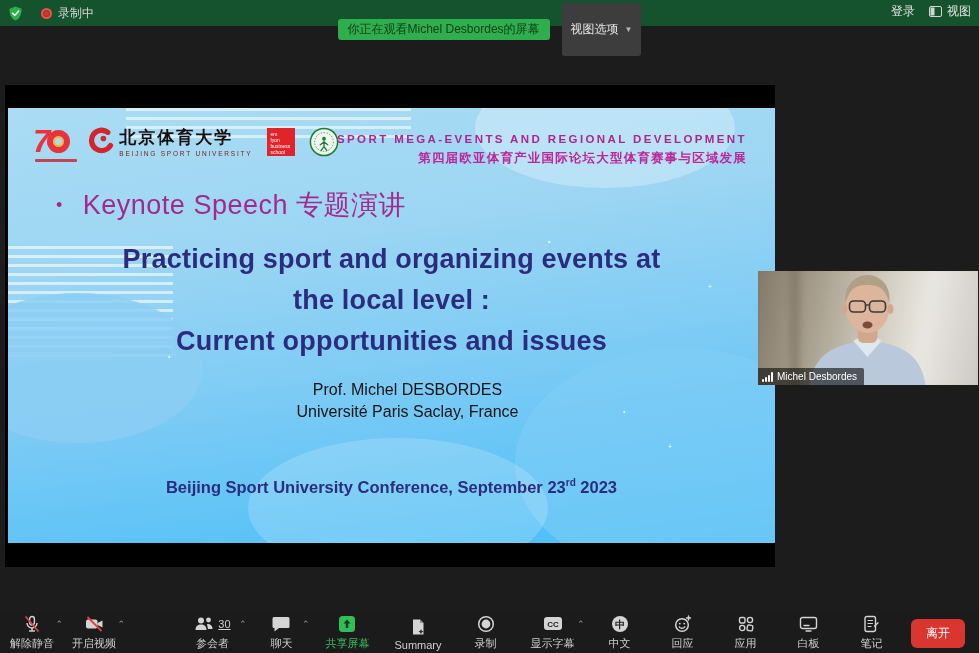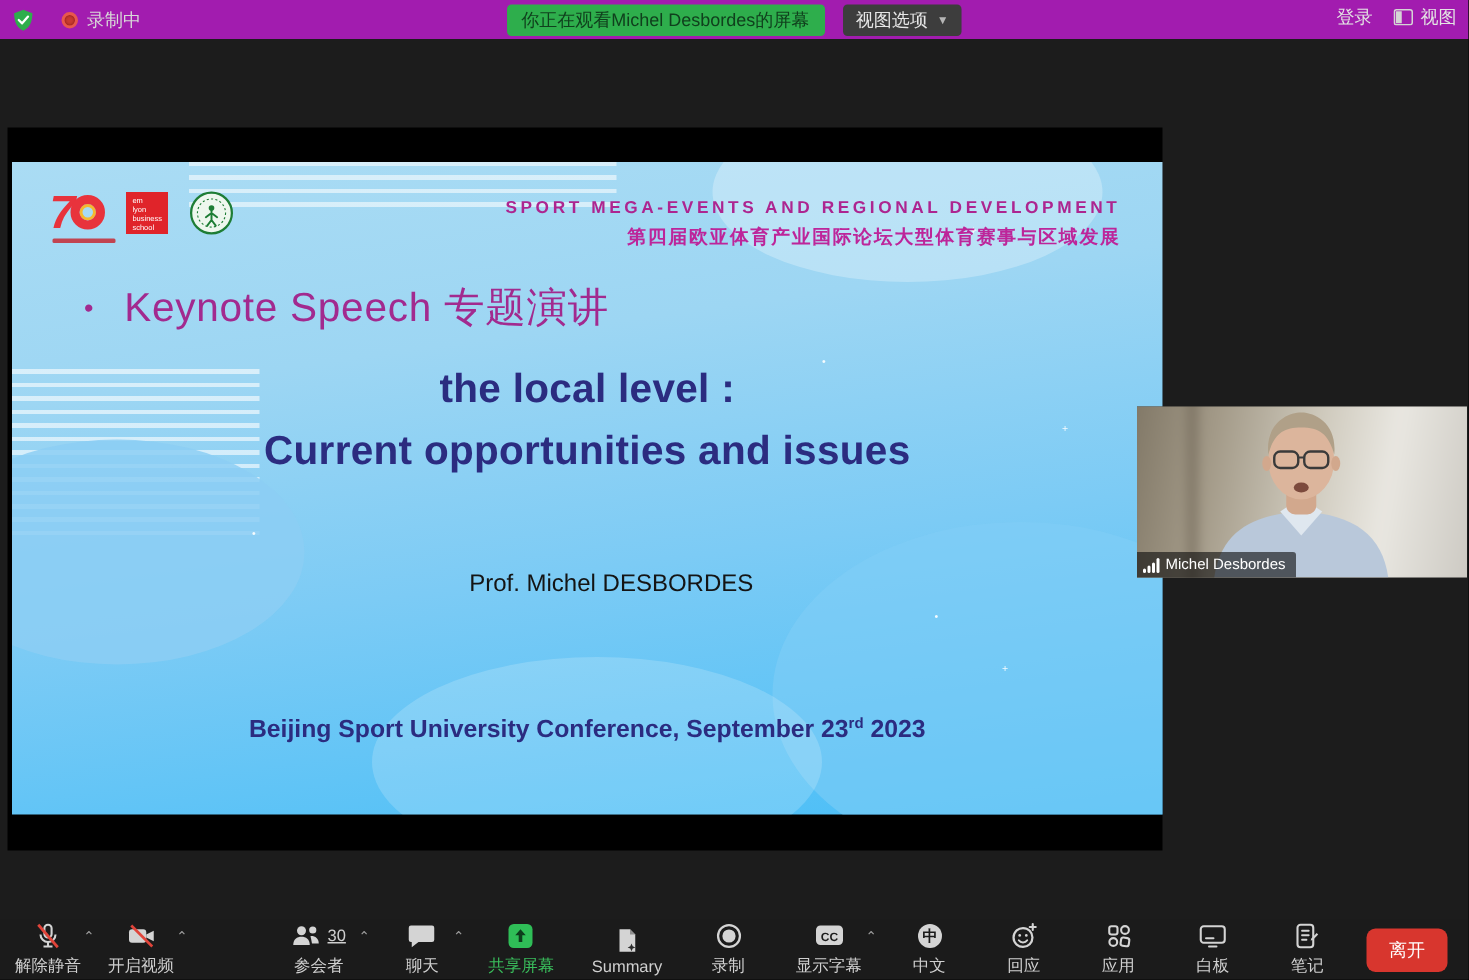--- a/index.html
+++ b/index.html
@@ -5,29 +5,29 @@
   * { margin:0; padding:0; box-sizing:border-box; }
   html,body { width:979px; height:653px; overflow:hidden; }
   body {
     background:#1c1c1c;
     font-family:"Liberation Sans", sans-serif;
     position:relative;
     color:#ddd;
   }
 
   
-  .topbar { position:absolute; top:0; left:0; right:0; height:26px; background:#a21caf; }
+  .topbar { position:absolute; top:0; left:0; right:0; height:26px; background:#14532d; }
   .topbar-left { position:absolute; left:8px; top:5px; display:flex; align-items:center; gap:8px; }
   .shield { width:15px; height:15px; }
   .rec-wrap { display:flex; align-items:center; gap:6px; margin-left:10px; }
   .rec-dot { width:11px; height:11px; border-radius:50%; border:2px solid #e8574d; background:#c93a31; box-shadow:inset 0 0 2px #7a1410; }
   .rec-label { font-size:12px; color:#d8d8d8; }
   .topbar-center { position:absolute; left:50%; top:3px; transform:translateX(-50%); display:flex; gap:12px; align-items:center; }
   .watch-badge { background:#2eae4c; color:#10401d; font-size:12px; padding:2px 10px; border-radius:3px; white-space:nowrap; }
-  .view-options { background:#3d3d3d; color:#e6e6e6; font-size:12px; padding:2px 9px; border-radius:3px; display:flex; align-items:center; gap:6px; cursor:pointer; }
+  .view-options { background:#3d3d3d; color:#e6e6e6; font-size:12px; padding:18px 9px; border-radius:3px; display:flex; align-items:center; gap:6px; cursor:pointer; }
   .view-options .chev { font-size:8px; color:#b5b5b5; }
   .topbar-right { position:absolute; right:8px; top:3px; display:flex; align-items:center; gap:14px;text-align:right; }
   .signin { font-size:12px; color:#e3e3e3; cursor:pointer; }
   .viewbtn { display:flex; align-items:center; gap:5px; font-size:12px; color:#e3e3e3; cursor:pointer; }
 
   
   .share-region { position:absolute; left:5px; top:85px; width:770px; height:482px; background:#000; }
   .slide { position:absolute; left:3px; top:23px; width:767px; height:435px; overflow:hidden;
     background:linear-gradient(172deg,#aadcf4 0%, #9dd6f3 30%, #7ccbf5 60%, #49bef7 100%); }
 
@@ -139,20 +139,30 @@
     <span class="sparkle" style="left:660px;top:335px">+</span>
     <span class="sparkle" style="left:160px;top:245px">•</span>
     <span class="sparkle" style="left:540px;top:130px">•</span>
 
     <div class="logo-row">
       <div class="logo70">
         <span class="seven">7</span>
         <span class="zero"></span>
         <span class="bar"></span>
       </div>
+      <div class="logo-bsu">
+        <svg width="30" height="30" viewBox="0 0 34 34">
+          <path d="M27,6 A11.5,11.5 0 1 0 30,21" stroke="#d4252c" stroke-width="6" fill="none" stroke-linecap="round"></path>
+          <circle cx="22" cy="13" r="3.2" fill="#d4252c"></circle>
+        </svg>
+        <span class="bsu-text">
+          <div class="zh">北京体育大学</div>
+          <div class="en">BEIJING SPORT UNIVERSITY</div>
+        </span>
+      </div>
       <div class="logo-em">
         <div>em</div>
         <div>lyon</div>
         <div>business</div>
         <div>school</div>
         <div class="sub"></div>
       </div>
       <svg class="logo-green" viewBox="0 0 32 32">
         <circle cx="16" cy="16" r="14.5" fill="#eef7ee" stroke="#1e7d35" stroke-width="1.6"></circle>
         <circle cx="16" cy="16" r="10" fill="none" stroke="#1e7d35" stroke-width="0.8" stroke-dasharray="1.5,1.6"></circle>
@@ -165,26 +175,28 @@
       <div class="header-en">SPORT MEGA-EVENTS AND REGIONAL DEVELOPMENT</div>
       <div class="header-zh">第四届欧亚体育产业国际论坛大型体育赛事与区域发展</div>
     </div>
 
     <div class="keynote">
       <span class="bullet">•</span>
       <span>Keynote Speech 专题演讲</span>
     </div>
 
     <div class="slide-title">
+      <div>Practicing sport and organizing events at</div>
       <div>the local level :</div>
       <div>Current opportunities and issues</div>
     </div>
 
     <div class="speaker">
       <div>Prof. Michel DESBORDES</div>
+      <div>Université Paris Saclay, France</div>
     </div>
 
     <div class="slide-footer">
       <span>Beijing Sport University Conference, September 23</span><sup>rd</sup><span> 2023</span>
     </div>
   </div>
 </div>
 
 <div class="resize-handle"></div>
 

